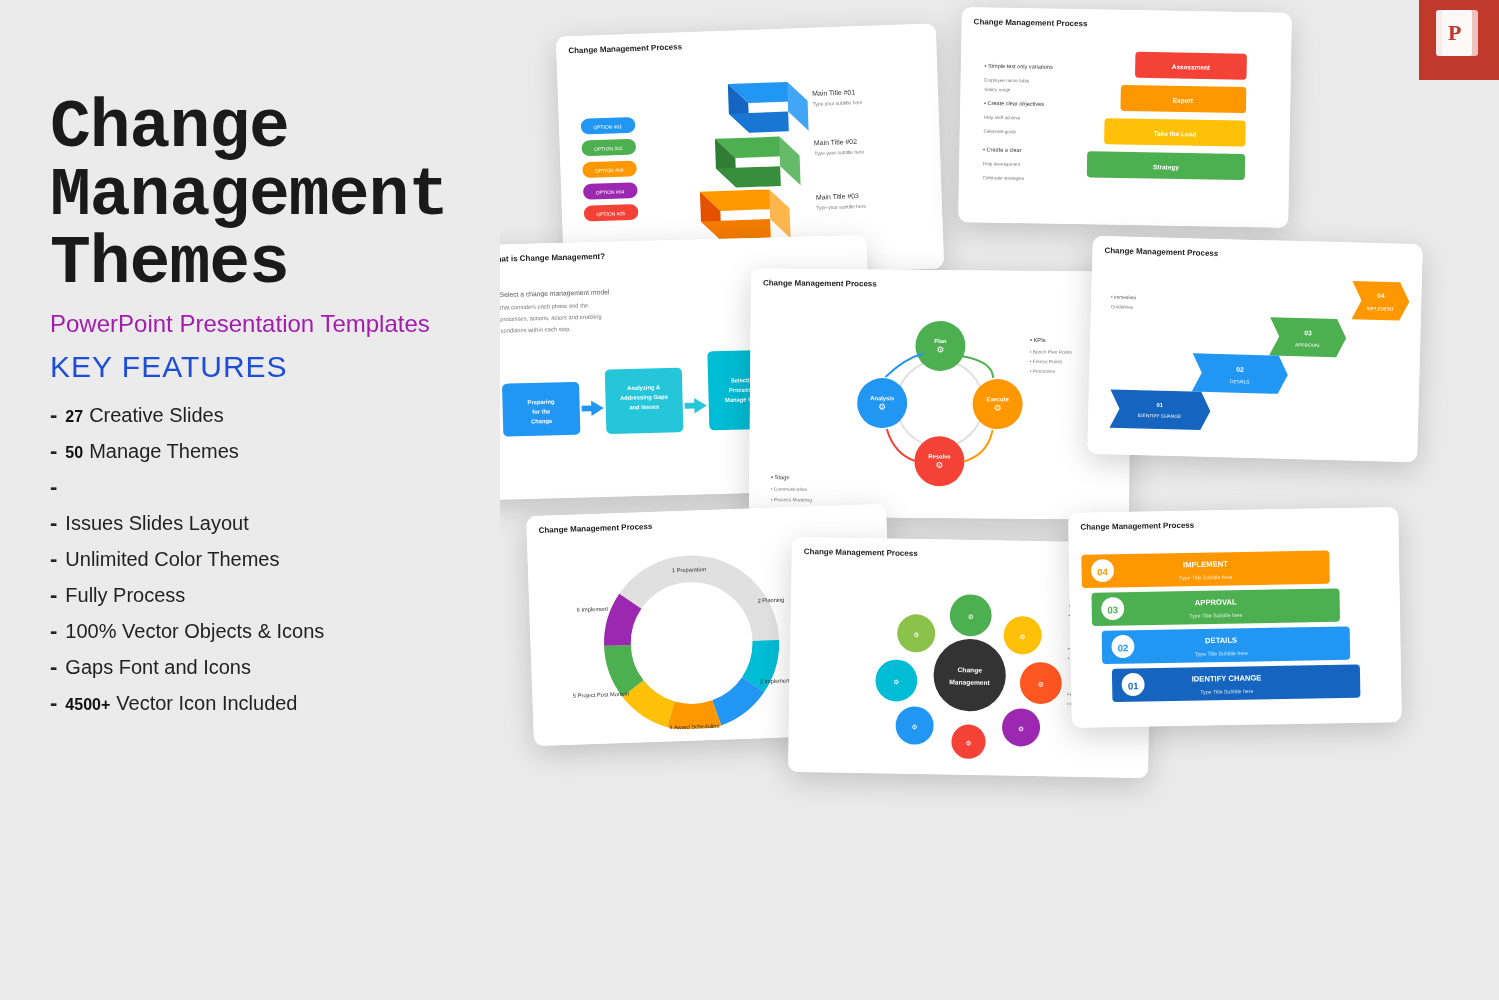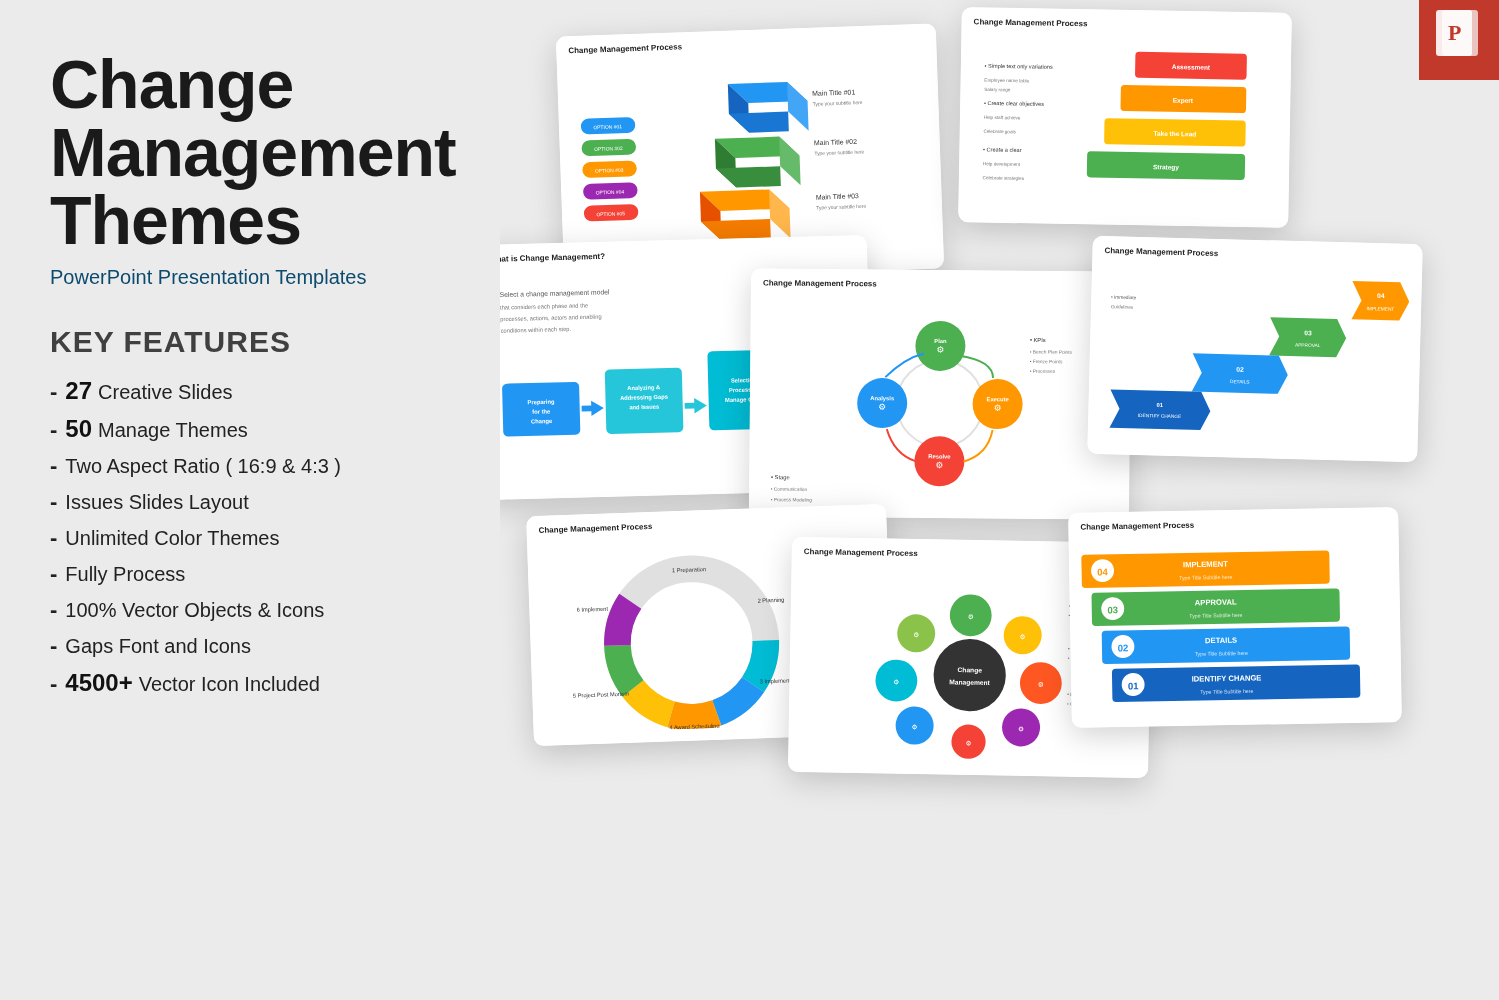--- a/index.html
+++ b/index.html
@@ -25,44 +25,45 @@
       min-width: 500px;
       padding: 50px 40px 40px 50px;
       display: flex;
       flex-direction: column;
       justify-content: flex-start;
       background: #ebebeb;
       z-index: 2;
     }
 
     .main-title {
-      font-family: Liberation Sans, sans-serif;
+      font-family: Liberation Mono, monospace;
       font-size: 68px;
       font-weight: 900;
       color: #1a1a1a;
       line-height: 1.0;
       letter-spacing: -1px;
       margin-bottom: 12px;
+      margin-top: 44px;
     }
 
     .subtitle {
       font-family: Arial, sans-serif;
-      font-size: 20px;
+      font-size: 24px;
       font-weight: 400;
-      color: #0c4a6e;
-      margin-bottom: 36px;
+      color: #a21caf;
     }
 
     .key-features-label {
       font-family: 'Arial Black', sans-serif;
       font-size: 30px;
-      font-weight: 700;
-      color: #404040;
+      font-weight: 400;
+      color: #1d4ed8;
       margin-bottom: 18px;
       letter-spacing: 1px;
+      margin-top: 12px;
     }
 
     .features-list {
       list-style: none;
       display: flex;
       flex-direction: column;
       gap: 10px;
     }
 
     .features-list li {
@@ -76,21 +77,21 @@
 
     .features-list li .dash {
       color: #222;
       font-weight: 700;
       font-size: 22px;
       margin-right: 2px;
     }
 
     .features-list li .bold-num {
       font-weight: 900;
-      font-size: 24px;
+      font-size: 16px;
       color: #111;
     }
 
     
     .right-panel {
       flex: 1;
       position: relative;
       overflow: hidden;
     }
 
@@ -244,21 +245,20 @@
         <span class="bold-num">27</span>
         <span> Creative Slides</span>
       </li>
       <li>
         <span class="dash">-</span>
         <span class="bold-num">50</span>
         <span> Manage Themes</span>
       </li>
       <li>
         <span class="dash">-</span>
-        <span>Two Aspect Ratio ( 16:9 &amp; 4:3 )</span>
       </li>
       <li>
         <span class="dash">-</span>
         <span>Issues Slides Layout</span>
       </li>
       <li>
         <span class="dash">-</span>
         <span>Unlimited Color Themes</span>
       </li>
       <li>

